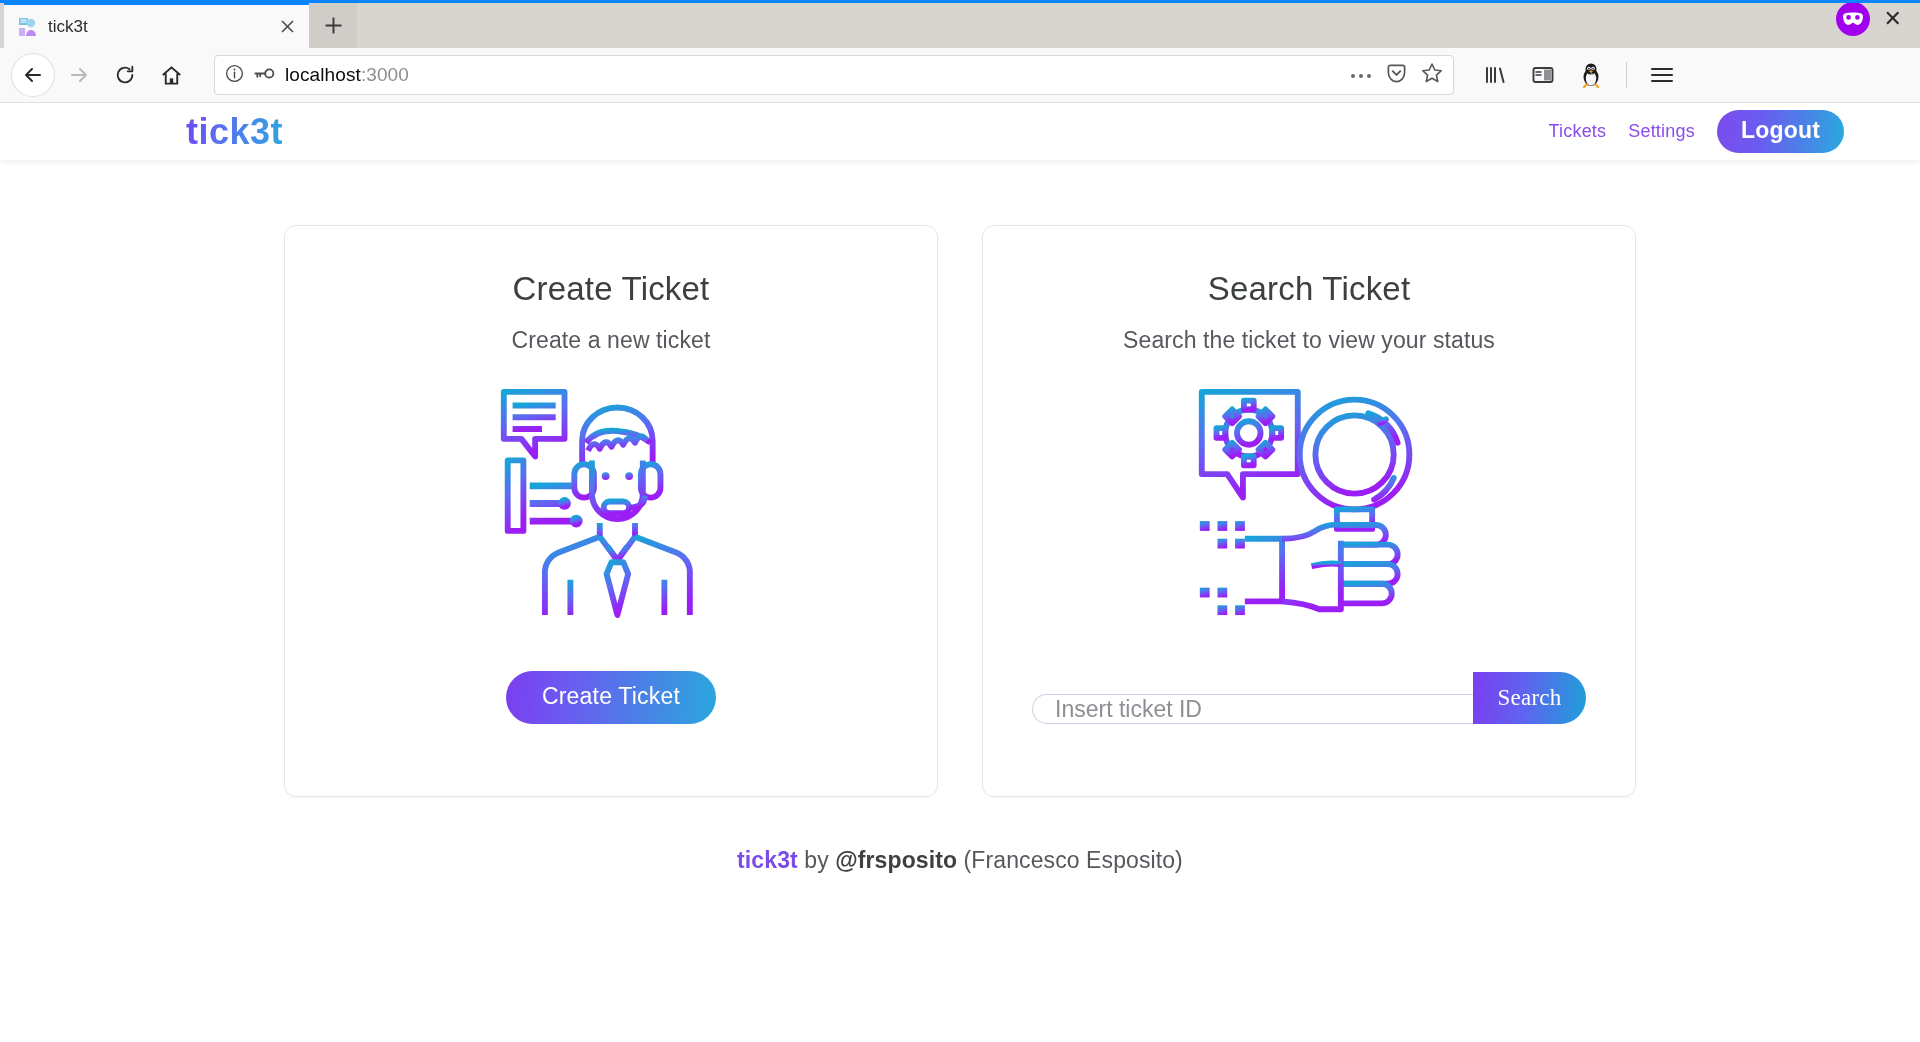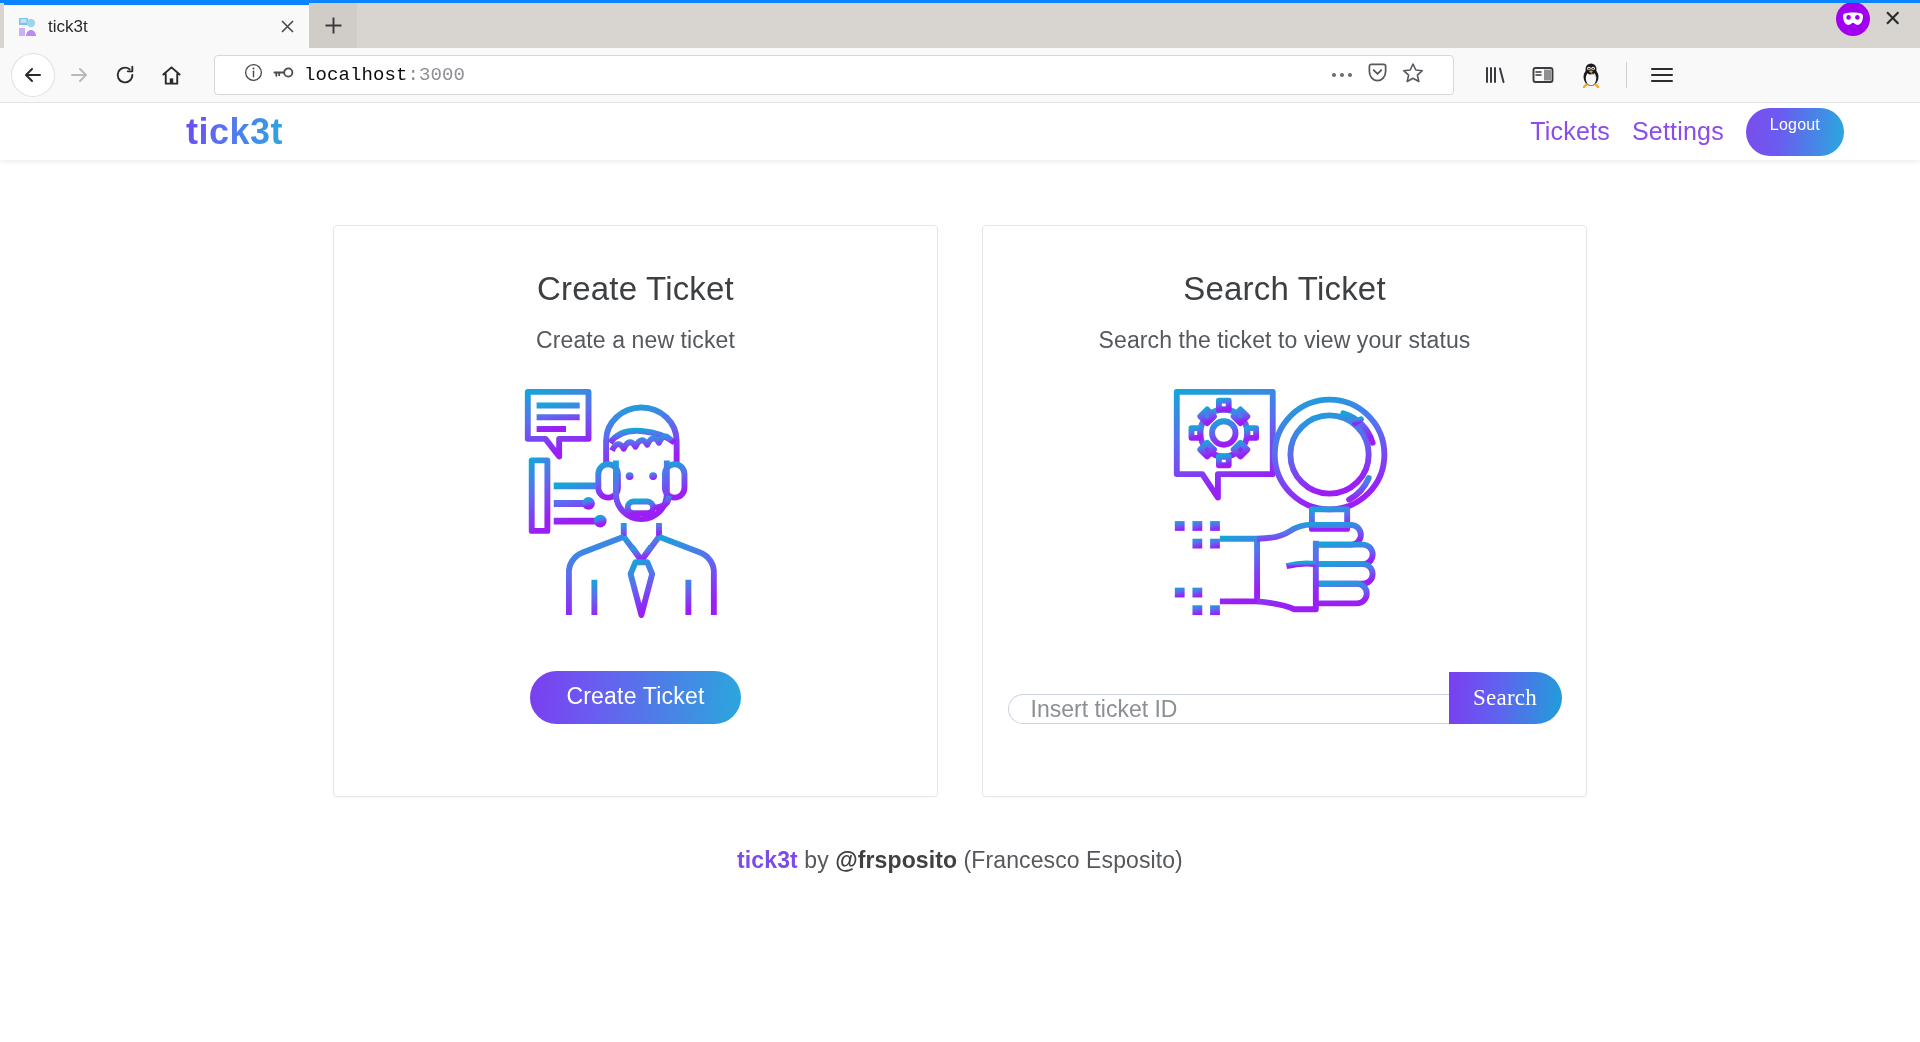--- a/index.html
+++ b/index.html
@@ -97,23 +97,22 @@
   .urlbar {
     flex: 1;
     height: 40px;
     margin: 0 10px 0 18px;
     max-width: 1240px;
     background: #ffffff;
     border: 1px solid #d7d7db;
     border-radius: 4px;
     display: flex;
     align-items: center;
-    padding: 0 29px;
+    padding: 0 10px;
     gap: 10px;
-    font-family: Liberation Mono, monospace;
   }
   .url-text { font-size: 19px; color: #0c0c0d; letter-spacing: .1px; }
   .url-text .dim { color: #8e8e93; }
   .urlbar-icons { margin-left: auto; display: flex; align-items: center; gap: 14px; }
 
   .navbar-right { display: flex; align-items: center; gap: 6px; margin-left: 6px; }
   .toolsep { width:1px; height: 26px; background:#cfcfd2; margin: 0 8px; }
 
   
   .page {
@@ -146,54 +145,55 @@
     -webkit-text-fill-color: transparent;
   }
   .nav {
     margin-left: auto;
     display: flex;
     align-items: center;
     gap: 22px;
     padding-right: 16px;
   }
   .navlink {
-    font-size: 25px;
+    font-size: 18px;
     color: #8b4dea;
     text-decoration: none;
     letter-spacing: .2px;
   }
   .logout-btn {
-    font-size: 16px;
+    font-size: 23px;
     color: #ffffff;
     background: linear-gradient(95deg, #7b4ced 0%, #6a5cf0 35%, #29a9dd 100%);
     border: none;
     border-radius: 30px;
-    padding: 9px 24px 23px;
+    padding: 9px 24px 11px;
     line-height: 1;
     letter-spacing: .2px;
+    font-weight: bold;
   }
 
   .content {
     flex: 1;
     display: flex;
     flex-direction: column;
     align-items: center;
   }
 
   .cards {
     margin-top: 65px;
     display: flex;
     gap: 44px;
   }
   .card {
-    width: 605px;
+    width: 654px;
     height: 572px;
     background: #ffffff;
     border: 1px solid #e6e6e6;
-    border-radius: 4px;
+    border-radius: 12px;
     box-shadow: 0 1px 3px rgba(0,0,0,.035);
     display: flex;
     flex-direction: column;
     align-items: center;
     padding-top: 44px;
   }
   .card-title {
     font-size: 33px;
     color: #3c4043;
     font-weight: 400;

